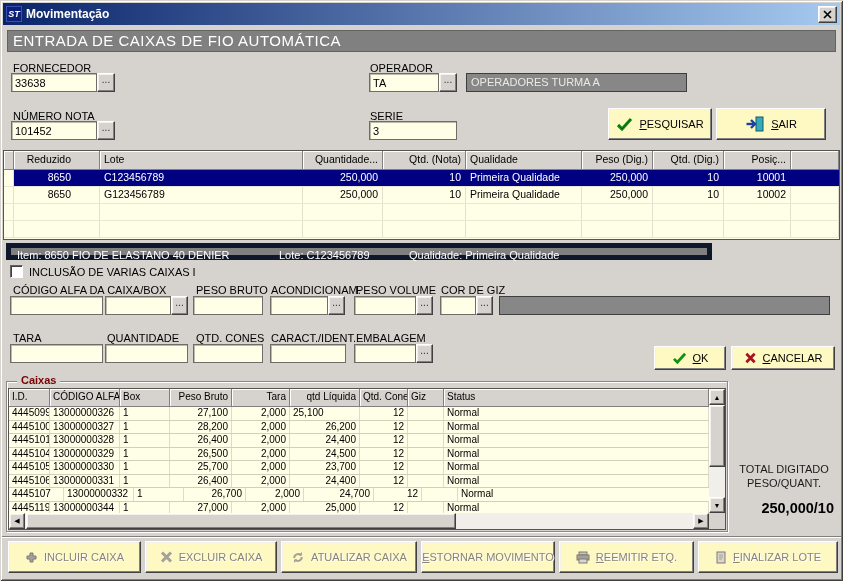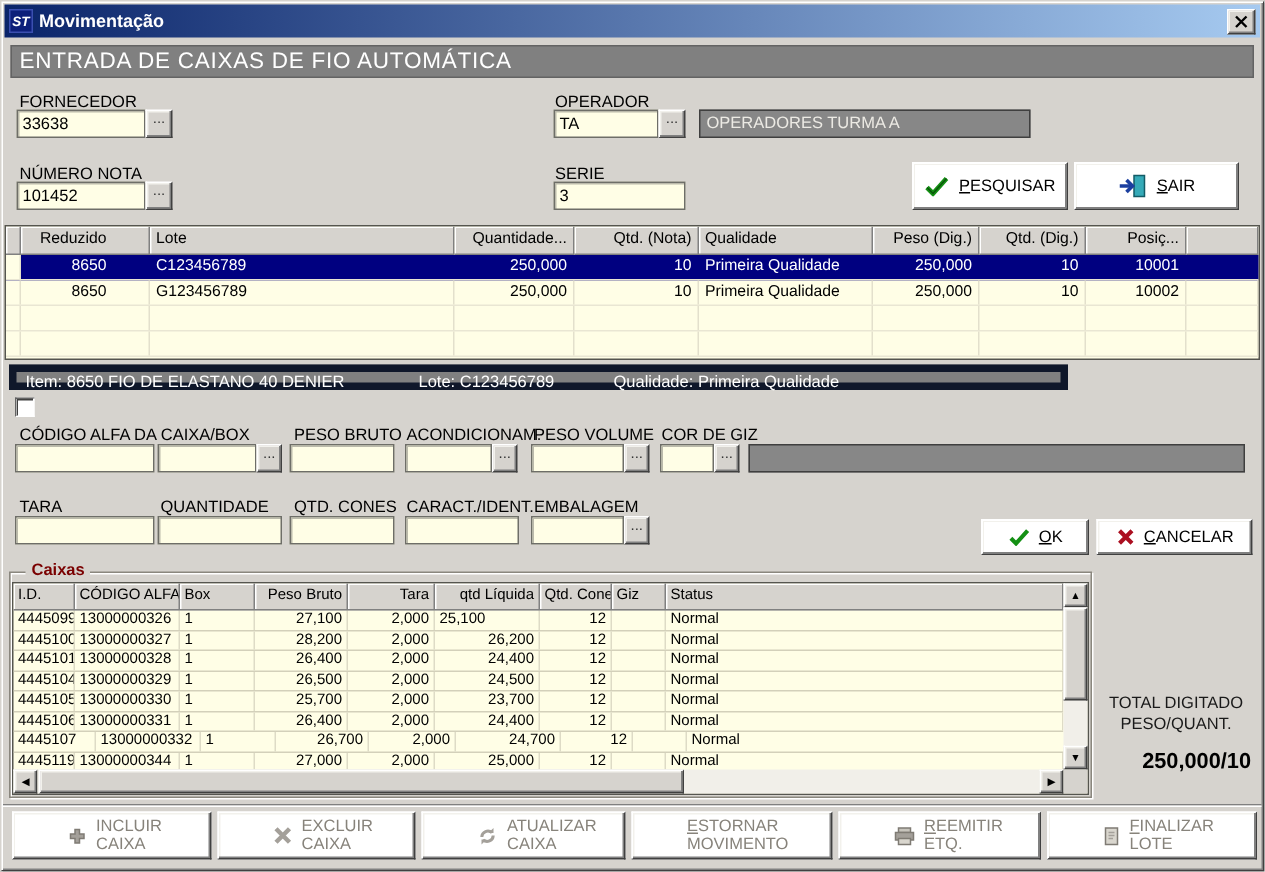--- a/index.html
+++ b/index.html
@@ -24,25 +24,25 @@
     letter-spacing:.5px;}
   .lbl{position:absolute;font-size:11px;color:#000;white-space:nowrap;}
   .tin{position:absolute;height:19px;background:#fffee6;border:1px solid #6e6e68;
     box-shadow:inset 1px 1px 0 rgba(60,60,60,.35);font-size:11px;padding:1px 3px;color:#000;outline:none;}
   .ellip{position:absolute;width:18px;height:19px;background:#d6d3ce;
     border:1px solid;border-color:#fff #404040 #404040 #fff;
     box-shadow:inset -1px -1px 0 #808080, inset 1px 1px 0 #f2f1ec;
     font-size:10px;line-height:12px;text-align:center;color:#333;cursor:pointer;}
   .rofield{position:absolute;height:19px;background:#878787;border:1px solid #3f3f3f;
     color:#eceae4;font-size:11px;padding:2px 4px;white-space:nowrap;overflow:hidden;}
-  .btn3d{position:absolute;background:#ffffff;border:1px solid;border-color:#fff #404040 #404040 #fff;
+  .btn3d{position:absolute;background:#fef9c3;border:1px solid;border-color:#fff #404040 #404040 #fff;
     box-shadow:inset -1px -1px 0 #808080, inset 1px 1px 0 #f2f1ec;
     display:flex;align-items:center;justify-content:center;gap:6px;font-size:11px;color:#000;cursor:pointer;}
   .btn3d u{text-decoration:underline;}
-  .btn-dis{color:#87837b;text-shadow:1px 1px 0 #fff;padding-left:36px;}
+  .btn-dis{color:#87837b;text-shadow:1px 1px 0 #fff;}
   
   .gridbox{position:absolute;background:#fffee6;border:1px solid #55554f;overflow:hidden;}
   .gheadrow{display:flex;height:19px;}
   .ghead{background:#d6d3ce;border-right:1px solid #808080;border-bottom:1px solid #808080;
     box-shadow:inset 1px 1px 0 #fff;font-size:10.5px;padding:2px 4px;color:#000;
     white-space:nowrap;overflow:hidden;flex-shrink:0;}
   .grow{display:flex;height:17px;border-bottom:1px solid #e9e6d3;}
   .grow .gcell{font-size:10.5px;padding:1px 4px;border-right:1px solid #e3e0cc;
     white-space:nowrap;overflow:hidden;flex-shrink:0;color:#000;}
   .grow.sel{background:#000080;}
@@ -201,20 +201,21 @@
       </div>
   </div>
 
   <div class="itembar">
     <span style="left:6px;">Item: 8650 FIO DE ELASTANO 40 DENIER</span>
     <span style="left:268px;">Lote: C123456789</span>
     <span style="left:398px;">Qualidade: Primeira Qualidade</span>
   </div>
 
   <div class="chk"></div>
+  <div class="lbl" style="left:29px;top:266px;">INCLUSÃO DE VARIAS CAIXAS I</div>
 
   <div class="lbl" style="left:13px;top:284px;">CÓDIGO ALFA DA CAIXA/BOX</div>
   <input class="tin" style="left: 10px; top: 296px; width: 93px;">
   <input class="tin" style="left: 105px; top: 296px; width: 66px;">
   <div class="ellip" style="left:171px;top:296px;width:17px;">...</div>
 
   <div class="lbl" style="left:196px;top:284px;">PESO BRUTO</div>
   <input class="tin" style="left: 193px; top: 296px; width: 70px;">
 
   <div class="lbl" style="left:271px;top:284px;">ACONDICIONAM.</div>

